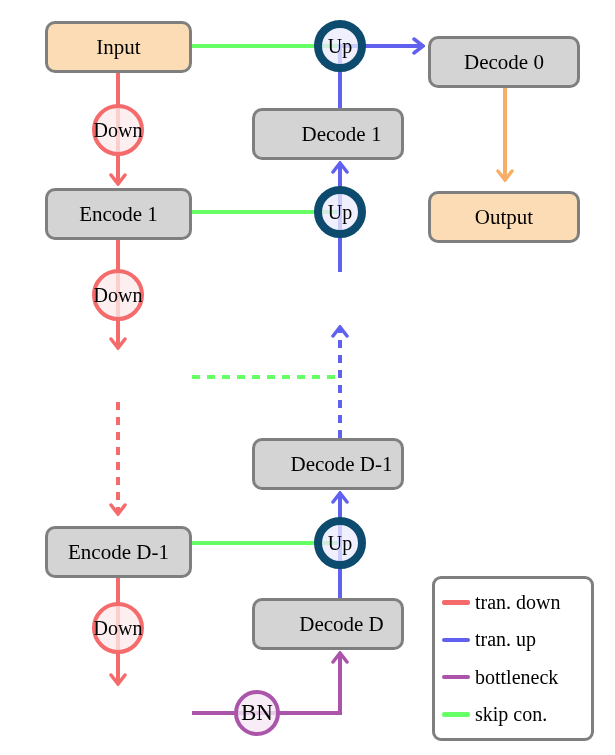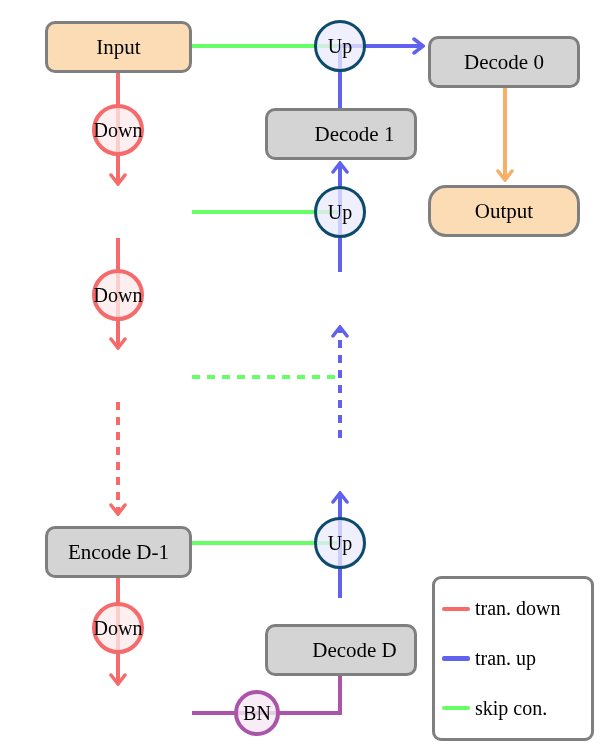--- a/index.html
+++ b/index.html
@@ -18,35 +18,35 @@
     height:52px;
     background:#d4d4d4;
     border:3.5px solid #7f7f7f;
     border-radius:10px;
     display:flex;align-items:center;justify-content:center;
     font-size:21px;
     z-index:2;
   }
   .io{background:#fcdcb4;}
   .colL{left:45px;width:147px;}
-  .colM{left:265px;width:152px;padding-left:27px;}
+  .colM{left:252px;width:152px;padding-left:27px;}
   .colR{left:428px;width:152px;}
   .circle{
     position:absolute;
     box-sizing:border-box;
     width:52px;height:52px;
     border-radius:50%;
     display:flex;align-items:center;justify-content:center;
     font-size:20px;
     z-index:2;
   }
   .c-down{border:4px solid #f56a6a;background:rgba(253,235,235,0.78);}
-  .c-up{border:3px solid #0c4a6e;background:rgba(234,234,252,0.78);font-size:20px;}
+  .c-up{border:8px solid #0c4a6e;background:rgba(234,234,252,0.78);font-size:20px;}
   .c-fc{border:4px solid #f7ae67;background:rgba(253,242,229,0.78);font-size:20px;}
-  .c-bn{border:4px solid #aa55aa;background:rgba(246,232,245,0.82);width:46px;height:46px;font-size:20px;}
+  .c-bn{border:4px solid #aa55aa;background:rgba(246,232,245,0.82);width:46px;height:46px;font-size:23px;}
   .legend{
     position:absolute;
     left:432px;top:576px;width:162px;height:165px;
     box-sizing:border-box;
     background:#ffffff;
     border:3.5px solid #7f7f7f;
     border-radius:9px;
     display:flex;flex-direction:column;justify-content:space-around;
     padding:5px 7px;
     z-index:3;
@@ -96,27 +96,29 @@
     <path d="M340 272 V163" stroke="#6161f0" stroke-width="4" fill="none" marker-end="url(#ar-blue)"></path>
     <path d="M340 438 V327" stroke="#6161f0" stroke-width="4" fill="none" stroke-dasharray="8 7" marker-end="url(#ar-blue)"></path>
     <path d="M340 598 V493" stroke="#6161f0" stroke-width="4" fill="none" marker-end="url(#ar-blue)"></path>
 
     <path d="M505 71 V180" stroke="#f7ae67" stroke-width="4" fill="none" marker-end="url(#ar-orange)"></path>
 
     <path d="M192 713 H340 V653" stroke="#aa55aa" stroke-width="4" fill="none" marker-end="url(#ar-purple)"></path>
   </svg>
 
   <div class="node io colL" style="top:21px;">Input</div>
+  <div class="node colL" style="top:188px;">Encode 1</div>
   <div class="node colL" style="top:518px;margin-top:8px;">Encode D-1</div>
 
   <div class="node colM" style="top:108px;">Decode 1</div>
-  <div class="node colM" style="top:598px;margin-top:26px;">Decode D</div>
+  <div class="node colM" style="top:438px;">Decode D-1</div>
+  <div class="node colM" style="top:598px;">Decode D</div>
 
   <div class="node colR" style="top:36px;">Decode 0</div>
-  <div class="node io colR" style="top:185px;border-radius:18px;">Output</div>
+  <div class="node io colR" style="top:191px;">Output</div>
 
   <div class="circle c-down" style="left:92px;top:104px;">Down</div>
   <div class="circle c-down" style="left:92px;top:269px;">Down</div>
   <div class="circle c-down" style="left:92px;top:602px;">Down</div>
 
   <div class="circle c-up" style="left:314px;top:20px;">Up</div>
   <div class="circle c-up" style="left:314px;top:186px;">Up</div>
   <div class="circle c-up" style="left:314px;top:517px;">Up</div>
 
   <div class="circle c-bn" style="left:234px;top:690px;">BN</div>
@@ -124,18 +126,22 @@
   <div class="legend">
     <div class="legend-row">
       <span class="swatch sw-red"></span>
       <span class="legend-label">tran. down</span>
     </div>
     <div class="legend-row">
       <span class="swatch sw-blue"></span>
       <span class="legend-label">tran. up</span>
     </div>
     <div class="legend-row">
+      <span class="swatch sw-purple"></span>
+      <span class="legend-label">bottleneck</span>
+    </div>
+    <div class="legend-row">
       <span class="swatch sw-green"></span>
       <span class="legend-label">skip con.</span>
     </div>
   </div>
 
 </div>
 
 </body></html>

